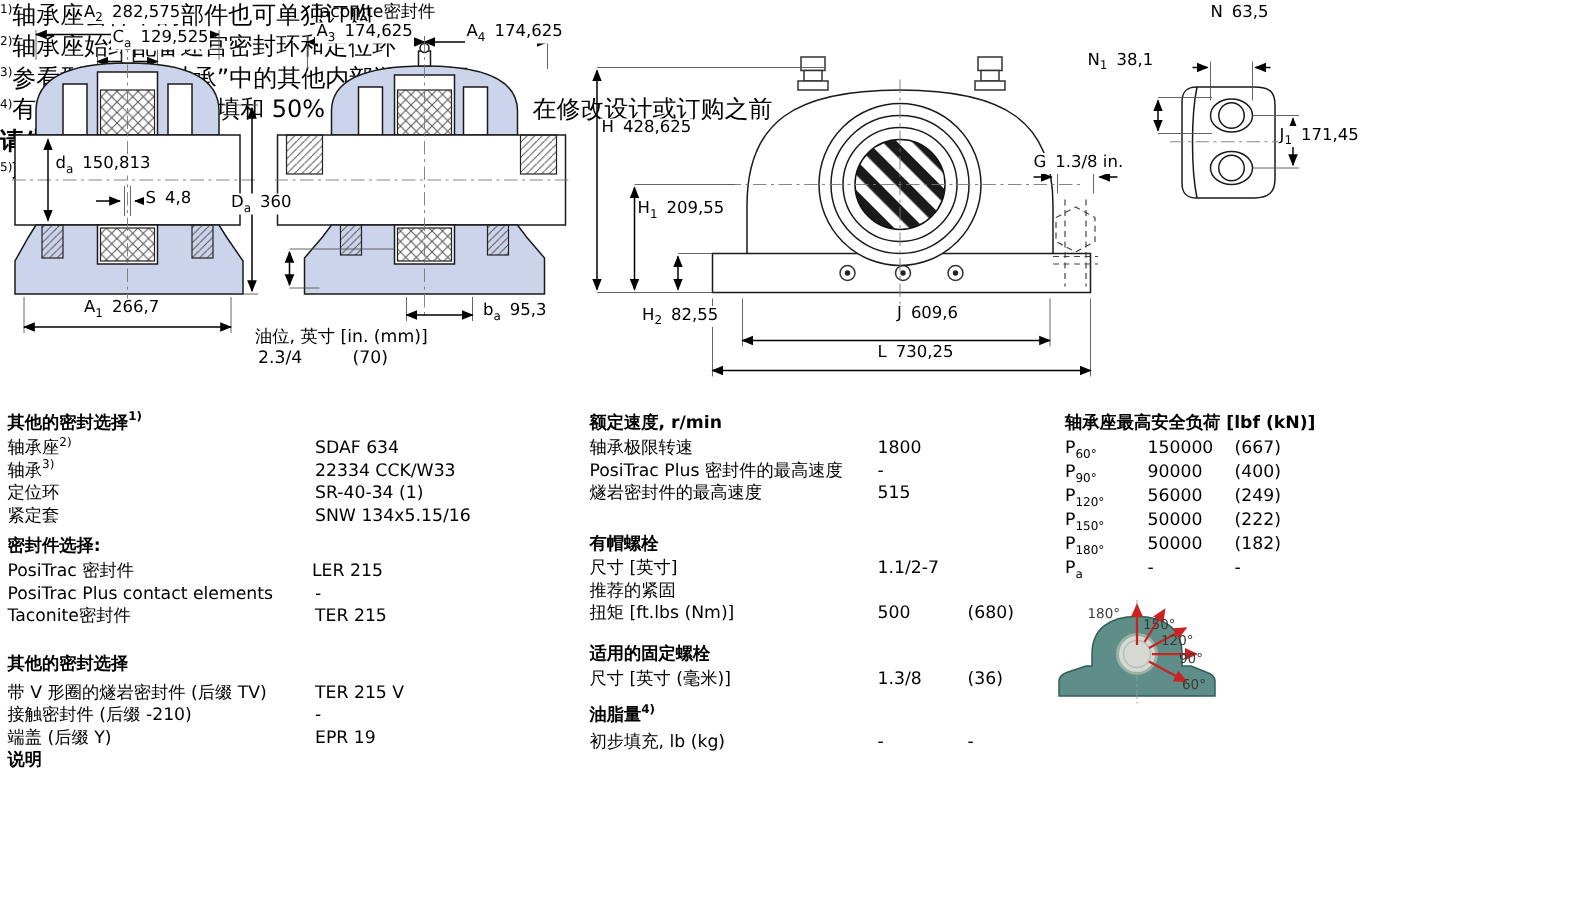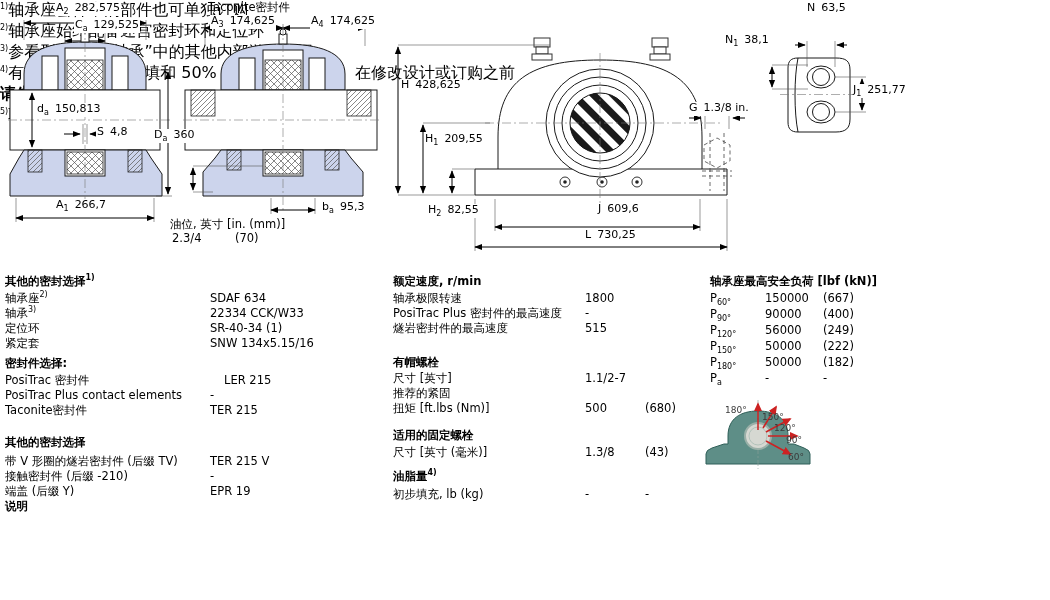--- a/index.html
+++ b/index.html
@@ -230,50 +230,50 @@
 
 <span class="dim" style="left:400px;top:79px"><span>H</span><sub></sub><span class="v">428,625</span></span>
 <span class="dim" style="left:424px;top:133px"><span>H</span><sub>1</sub><span class="v">209,55</span></span>
 <span class="dim" style="left:427px;top:204px"><span>H</span><sub>2</sub><span class="v">82,55</span></span>
 <span class="dim" style="left:597px;top:203px"><span>J</span><sub></sub><span class="v">609,6</span></span>
 <span class="dim" style="left:584px;top:229px"><span>L</span><sub></sub><span class="v">730,25</span></span>
 <span class="dim" style="left:688px;top:102px"><span>G</span><sub></sub><span class="v">1.3/8 in.</span></span>
 
 <span class="dim" style="left:806px;top:2px"><span>N</span><sub></sub><span class="v">63,5</span></span>
 <span class="dim" style="left:724px;top:34px"><span>N</span><sub>1</sub><span class="v">38,1</span></span>
-<span class="dim" style="left:852px;top:84px"><span>J</span><sub>1</sub><span class="v">251,77</span></span>
+<span class="dim" style="left:852px;top:84px"><span>J</span><sub>1</sub><span class="v">171,45</span></span>
 
 <div class="txt h" style="left:5px;top:275px"><span>其他的密封选择</span><sup>1)</sup></div>
 <div class="row" style="left:5px;top:291px"><span><span>轴承座</span><sup>2)</sup></span><span class="val" style="left:205px">SDAF 634</span></div>
 <div class="row" style="left:5px;top:306px"><span><span>轴承</span><sup>3)</sup></span><span class="val" style="left:205px">22334 CCK/W33</span></div>
 <div class="row" style="left:5px;top:321px"><span><span>定位环</span><sup></sup></span><span class="val" style="left:205px">SR-40-34 (1)</span></div>
 <div class="row" style="left:5px;top:336px"><span><span>紧定套</span><sup></sup></span><span class="val" style="left:205px">SNW 134x5.15/16</span></div>
 
 <div class="txt h" style="left:5px;top:357px">密封件选择:</div>
-<div class="row" style="left:5px;top:373px"><span>PosiTrac 密封件</span><span class="val" style="left:219px">LER 215</span></div>
+<div class="row" style="left:5px;top:373px"><span>PosiTrac 密封件</span><span class="val" style="left:203px">LER 215</span></div>
 <div class="row" style="left:5px;top:388px"><span>PosiTrac Plus contact elements</span><span class="val" style="left:205px">-</span></div>
 <div class="row" style="left:5px;top:403px"><span>Taconite密封件</span><span class="val" style="left:205px">TER 215</span></div>
 
 <div class="txt h" style="left:5px;top:436px">其他的密封选择</div>
 <div class="row" style="left:5px;top:454px"><span>带 V 形圈的燧岩密封件 (后缀 TV)</span><span class="val" style="left:205px">TER 215 V</span></div>
 <div class="row" style="left:5px;top:469px"><span>接触密封件 (后缀 -210)</span><span class="val" style="left:205px">-</span></div>
 <div class="row" style="left:5px;top:484px"><span>端盖 (后缀 Y)</span><span class="val" style="left:205px">EPR 19</span></div>
 
 <div class="txt h" style="left:393px;top:275px">额定速度, r/min</div>
 <div class="row" style="left:393px;top:291px"><span>轴承极限转速</span><span class="val" style="left:192px">1800</span><span class="val" style="left:252px"></span></div>
 <div class="row" style="left:393px;top:306px"><span>PosiTrac Plus 密封件的最高速度</span><span class="val" style="left:192px">-</span><span class="val" style="left:252px"></span></div>
 <div class="row" style="left:393px;top:321px"><span>燧岩密封件的最高速度</span><span class="val" style="left:192px">515</span><span class="val" style="left:252px"></span></div>
 
 <div class="txt h" style="left:393px;top:356px">有帽螺栓</div>
 <div class="row" style="left:393px;top:371px"><span>尺寸 [英寸]</span><span class="val" style="left:192px">1.1/2-7</span><span class="val" style="left:252px"></span></div>
 <div class="row" style="left:393px;top:386px"><span>推荐的紧固</span><span class="val" style="left:192px"></span><span class="val" style="left:252px"></span></div>
 <div class="row" style="left:393px;top:401px"><span>扭矩 [ft.lbs (Nm)]</span><span class="val" style="left:192px">500</span><span class="val" style="left:252px">(680)</span></div>
 
 <div class="txt h" style="left:393px;top:429px">适用的固定螺栓</div>
-<div class="row" style="left:393px;top:445px"><span>尺寸 [英寸 (毫米)]</span><span class="val" style="left:192px">1.3/8</span><span class="val" style="left:252px">(43)</span></div>
+<div class="row" style="left:393px;top:445px"><span>尺寸 [英寸 (毫米)]</span><span class="val" style="left:192px">1.3/8</span><span class="val" style="left:252px">(36)</span></div>
 
 <div class="txt h" style="left:393px;top:470px"><span>油脂量</span><sup>4)</sup></div>
 <div class="row" style="left:393px;top:487px"><span>初步填充, lb (kg)</span><span class="val" style="left:192px">-</span><span class="val" style="left:252px">-</span></div>
 
 <div class="txt h" style="left:710px;top:275px">轴承座最高安全负荷 [lbf (kN)]</div>
 <div class="row" style="left:710px;top:291px"><span><span>P</span><sub style="font-size:8px">60°</sub></span><span class="val" style="left:55px">150000</span><span class="val" style="left:113px">(667)</span></div>
 <div class="row" style="left:710px;top:307px"><span><span>P</span><sub style="font-size:8px">90°</sub></span><span class="val" style="left:55px">90000</span><span class="val" style="left:113px">(400)</span></div>
 <div class="row" style="left:710px;top:323px"><span><span>P</span><sub style="font-size:8px">120°</sub></span><span class="val" style="left:55px">56000</span><span class="val" style="left:113px">(249)</span></div>
 <div class="row" style="left:710px;top:339px"><span><span>P</span><sub style="font-size:8px">150°</sub></span><span class="val" style="left:55px">50000</span><span class="val" style="left:113px">(222)</span></div>
 <div class="row" style="left:710px;top:355px"><span><span>P</span><sub style="font-size:8px">180°</sub></span><span class="val" style="left:55px">50000</span><span class="val" style="left:113px">(182)</span></div>

